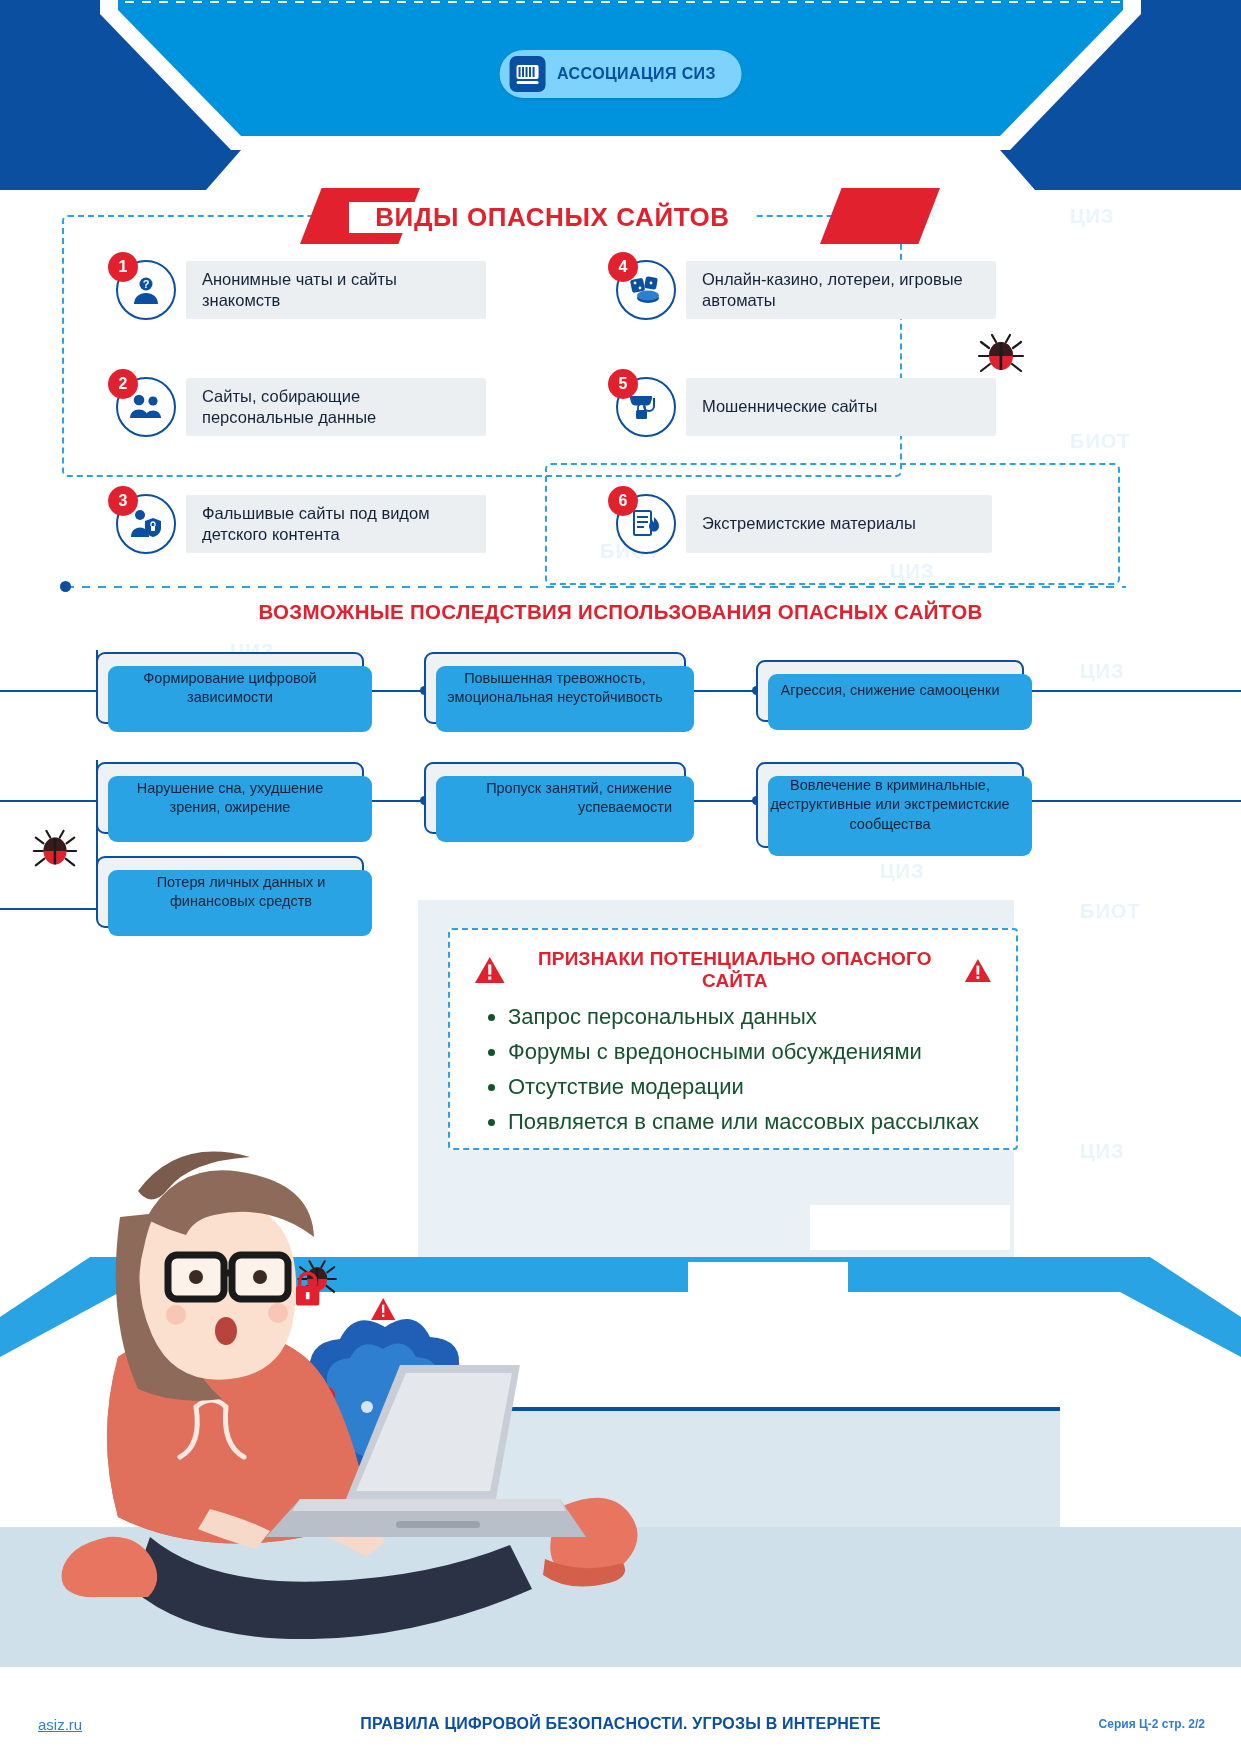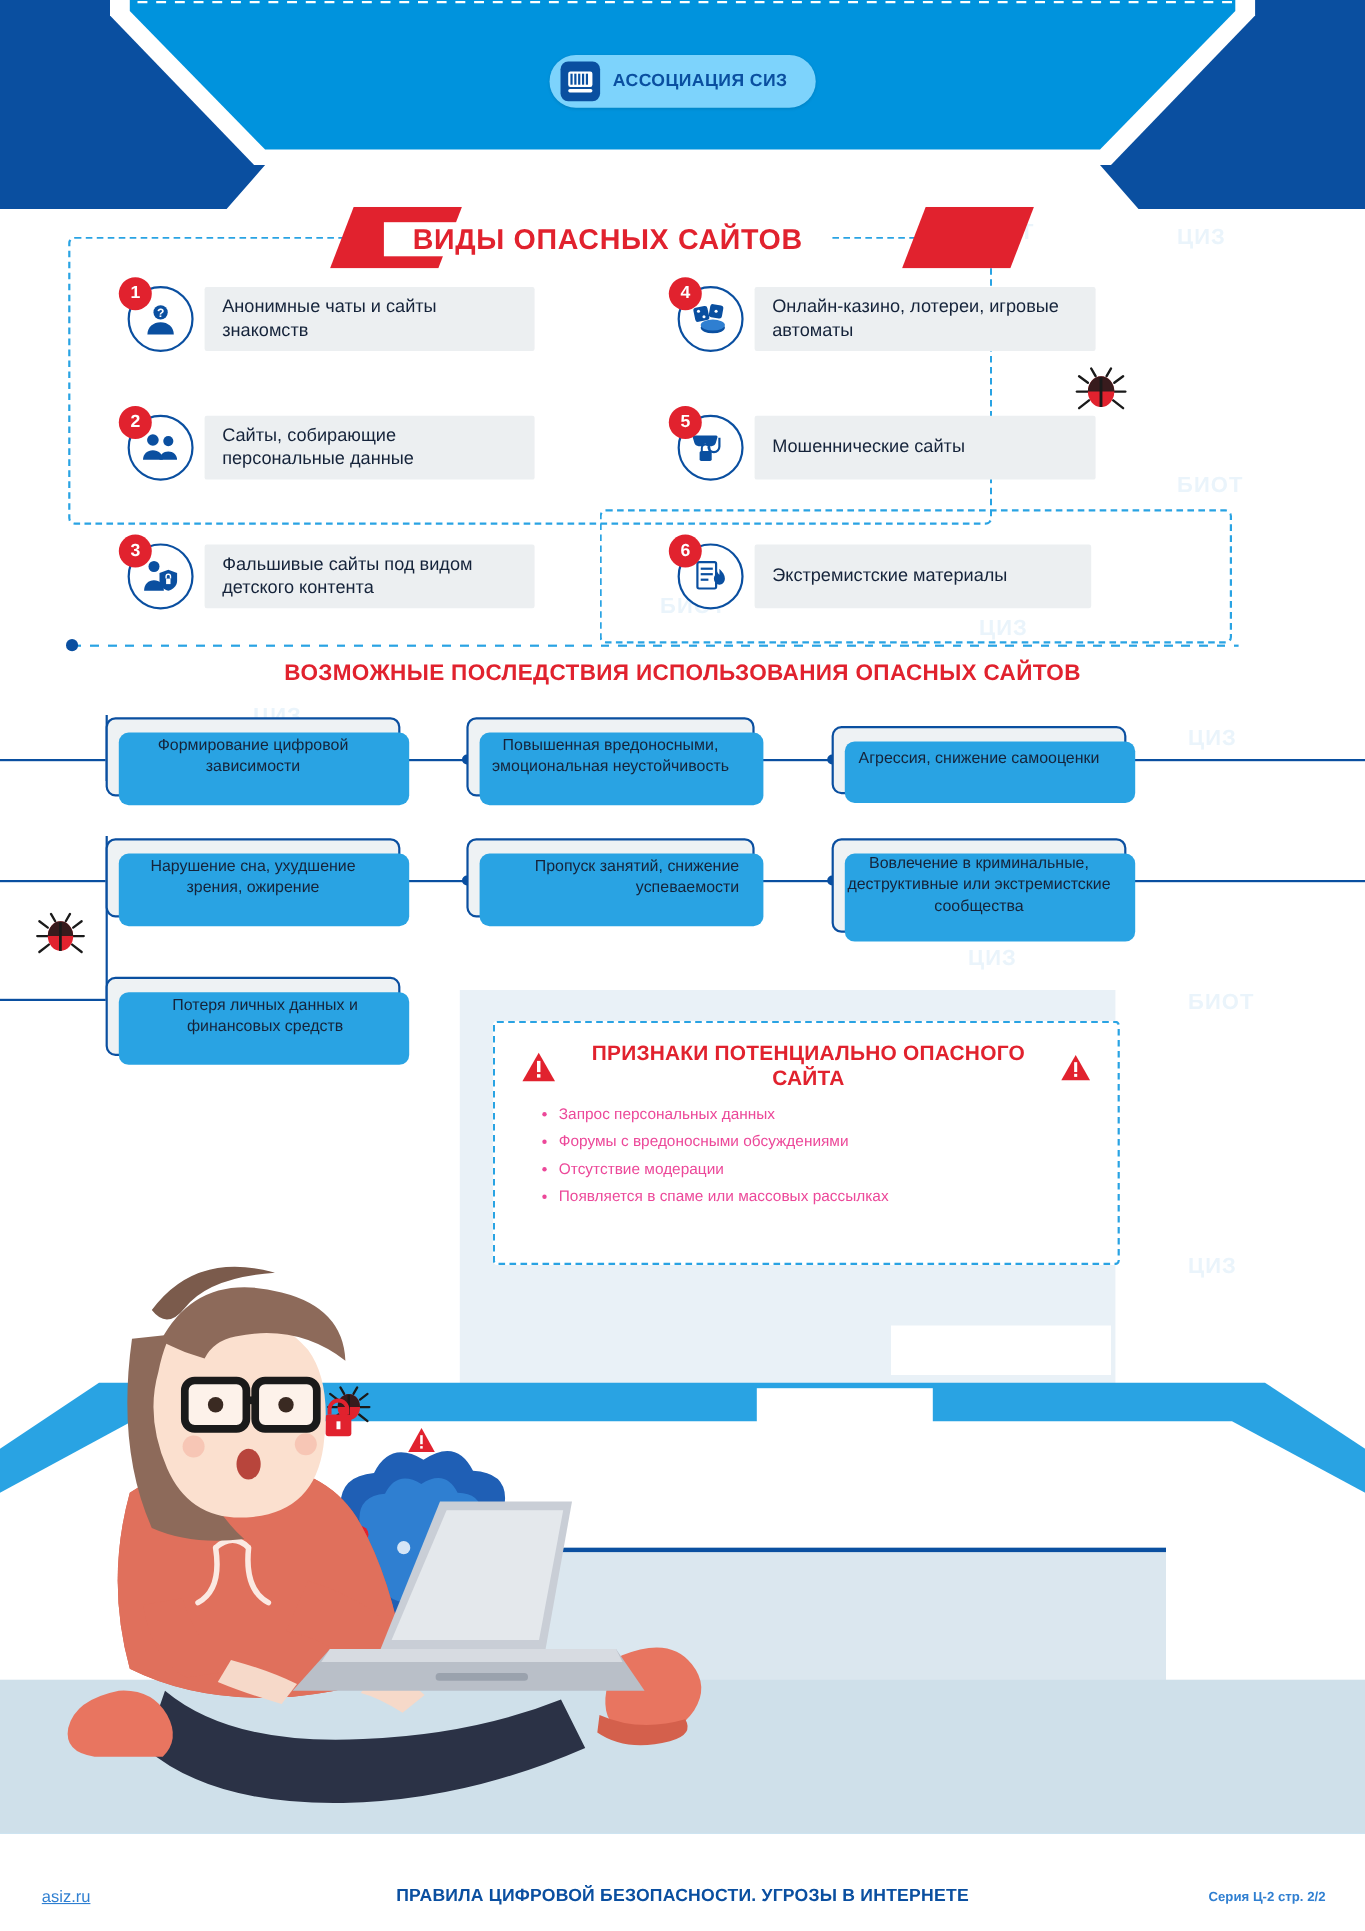--- a/index.html
+++ b/index.html
@@ -120,21 +120,21 @@
   .warn-panel {
     position:absolute; left:448px; top:928px; width:570px; height:222px;
     background:#fff; border:2px dashed #29a3e3; border-radius:4px; z-index:4;
     padding:18px 24px;
   }
   .warn-head {
     display:flex; align-items:center; justify-content:center; gap:14px; margin-bottom:12px;
   }
   .warn-head-text { color:#e1222e; font-size:19px; font-weight:bold; letter-spacing:.2px;text-align:center; }
   .warn-list { margin:0; padding-left:34px; }
-  .warn-list li { font-size:14px; color:#ec4899; margin-bottom:9px; }
+  .warn-list li { font-size:22px; color:#14532d; margin-bottom:9px; }
 
   .white-box-a { position:absolute; left:810px; top:1205px; width:200px; height:45px; background:#fff; z-index:5; }
   .white-box-b { position:absolute; left:688px; top:1262px; width:160px; height:46px; background:#fff; z-index:5; }
 
   
   .illus { position:absolute; left:0; bottom:88px; width:1241px; height:560px; z-index:3; }
 
   
   .footer {
     position:absolute; bottom:0; left:0; width:1241px; height:62px; background:#fff;
@@ -331,26 +331,26 @@
 <div class="conn-line" style="left:1028px;top:800px; width:213px;"></div>
 <div class="conn-line" style="left:0px;   top:908px; width:96px;"></div>
 <div class="conn-vline" style="left:96px; top:650px; height:60px;"></div>
 <div class="conn-vline" style="left:96px; top:760px; height:150px;"></div>
 <div class="conn-dot" style="left:420px; top:686px;"></div>
 <div class="conn-dot" style="left:752px; top:686px;"></div>
 <div class="conn-dot" style="left:420px; top:796px;"></div>
 <div class="conn-dot" style="left:752px; top:796px;"></div>
 
 <div class="cbox" style="left:96px;  top:652px; width:268px; height:72px;">Формирование цифровой зависимости</div>
-<div class="cbox" style="left:424px; top:652px; width:262px; height:72px;">Повышенная вредоносными, эмоциональная неустойчивость</div>
+<div class="cbox" style="left:424px; top:652px; width:262px; height:72px;">Повышенная тревожность, эмоциональная неустойчивость</div>
 <div class="cbox" style="left:756px; top:660px; width:268px; height:62px;">Агрессия, снижение самооценки</div>
 <div class="cbox" style="left:96px;  top:762px; width:268px; height:72px;">Нарушение сна, ухудшение зрения, ожирение</div>
 <div class="cbox" style="left:424px; top:762px; width:262px; height:72px;text-align:right;">Пропуск занятий, снижение успеваемости</div>
 <div class="cbox" style="left:756px; top:762px; width:268px; height:86px;">Вовлечение в криминальные, деструктивные или экстремистские сообщества</div>
-<div class="cbox" style="left:96px;  top:888px; width:268px; height:72px;padding-left:34px;">Потеря личных данных и финансовых средств</div>
+<div class="cbox" style="left:96px;  top:856px; width:268px; height:72px;padding-left:34px;">Потеря личных данных и финансовых средств</div>
 
 <svg style="position:absolute; left:30px; top:826px; z-index:5;" width="50" height="50" viewBox="0 0 52 52">
   <g stroke="#1a1a1a" stroke-width="2.2" stroke-linecap="round">
     <path d="M14 18 L6 12"></path>
       <path d="M14 26 L4 26"></path>
       <path d="M15 34 L6 41"></path>
     <path d="M38 18 L46 12"></path>
       <path d="M38 26 L48 26"></path>
       <path d="M37 34 L46 41"></path>
     <path d="M21 12 L17 5"></path>

